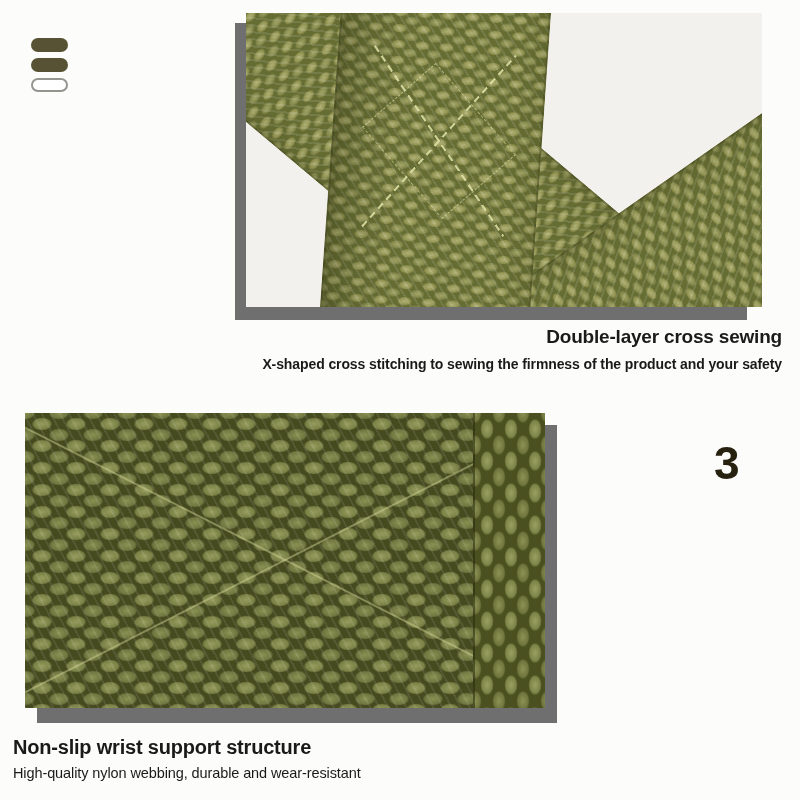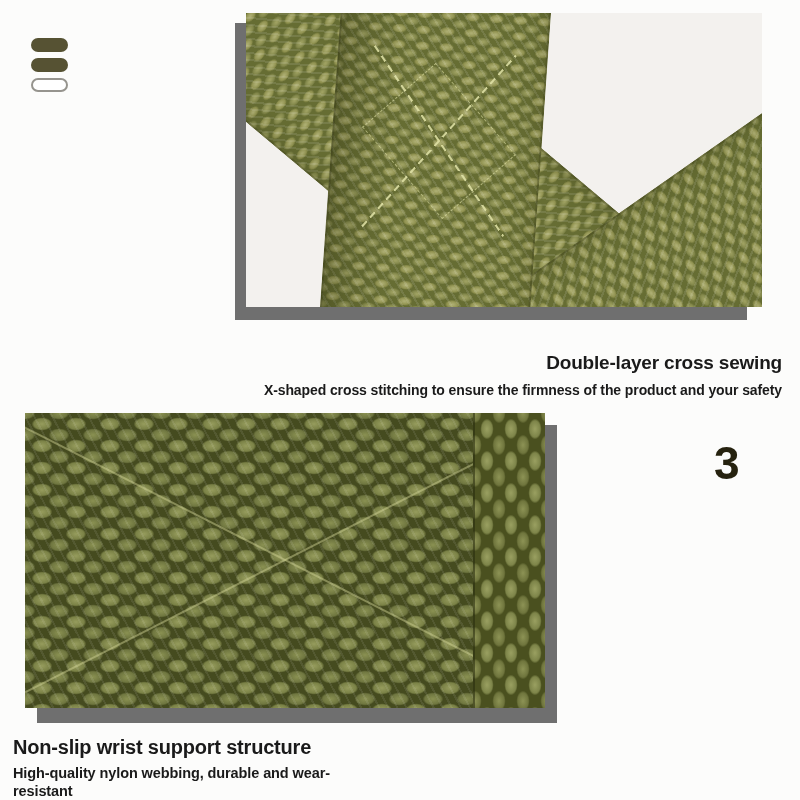--- a/index.html
+++ b/index.html
@@ -96,39 +96,39 @@
   }
   .stitch2 {
     position:absolute; left:-70px; top:146px; width:660px; height:2px;
     background:rgba(212,216,152,0.45);
   }
   .stitch2.a { transform:rotate(27deg); }
   .stitch2.b { transform:rotate(-27deg); }
 
   
   .cap-top {
-    position:absolute; top:352px; right:18px; width:620px;
+    position:absolute; top:326px; right:18px; width:620px;
     text-align:right; color:#1a1a1a;
   }
   .cap-top .heading {
     font-size:19px; font-weight:700; letter-spacing:-0.2px; margin:0 0 8px 0;
   }
   .cap-top .subheading {
     font-size:14px; font-weight:700; letter-spacing:-0.1px; margin:0;
   }
   .step-number {
     position:absolute; left:714px; top:440px;
     font-size:46px; font-weight:700; color:#26220f; line-height:1;
   }
   .cap-bottom { position:absolute; left:13px; top:736px; color:#1a1a1a; }
   .cap-bottom .heading {
     font-size:20px; font-weight:700; letter-spacing:-0.2px; margin:0 0 6px 0;
   }
   .cap-bottom .subheading {
-    font-size:14.5px; font-weight:700; letter-spacing:-0.1px; margin:0;
+    font-size:14.5px; font-weight:400; letter-spacing:-0.1px; margin:0;
     max-width:352px; line-height:1.22;
   }
 </style>
 </head>
 <body>
 
 <div class="canvas">
 
   <div class="pills">
     <div class="pill filled"></div>
@@ -143,21 +143,21 @@
     <div class="strap strap-center weave1"></div>
     <div class="stitch-x">
       <div class="stitch-diamond"></div>
       <div class="stitch-line a"></div>
       <div class="stitch-line b"></div>
     </div>
   </div>
 
   <div class="cap-top">
     <p class="heading">Double-layer cross sewing</p>
-    <p class="subheading">X-shaped cross stitching to ensure the firmness of the product and your safety</p>
+    <p class="subheading">X-shaped cross stitching to sewing the firmness of the product and your safety</p>
   </div>
 
   <div class="step-number">3</div>
 
   <div class="photo2-wrap">
     <div class="photo2-shadow"></div>
     <div class="photo2 weave2">
       <div class="stitch2 a"></div>
       <div class="stitch2 b"></div>
       <div class="selvage weave-selvage"></div>

